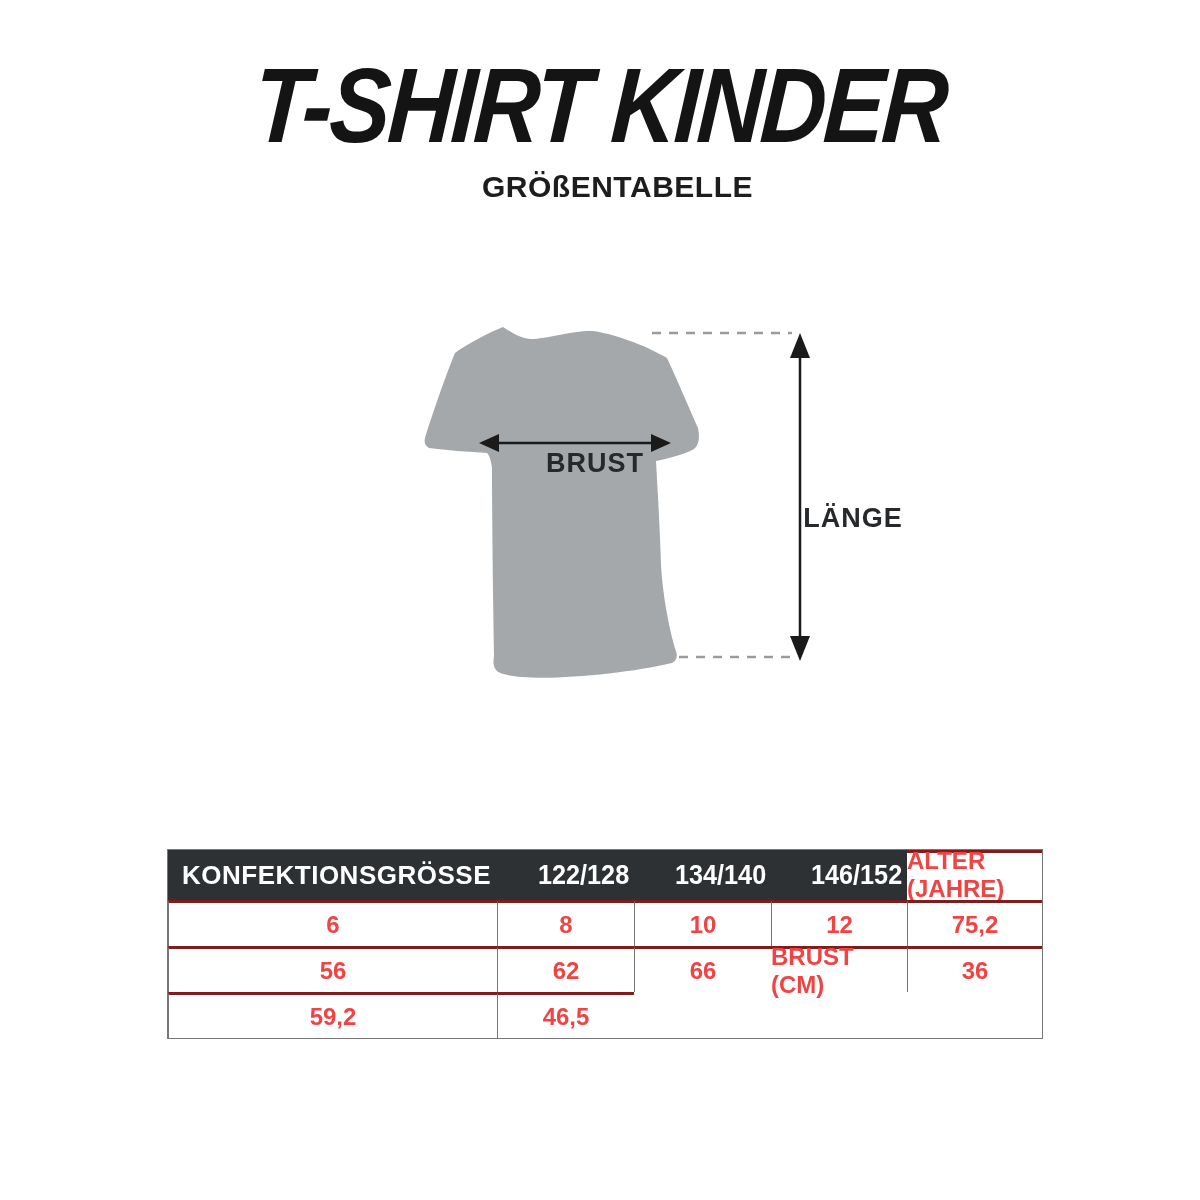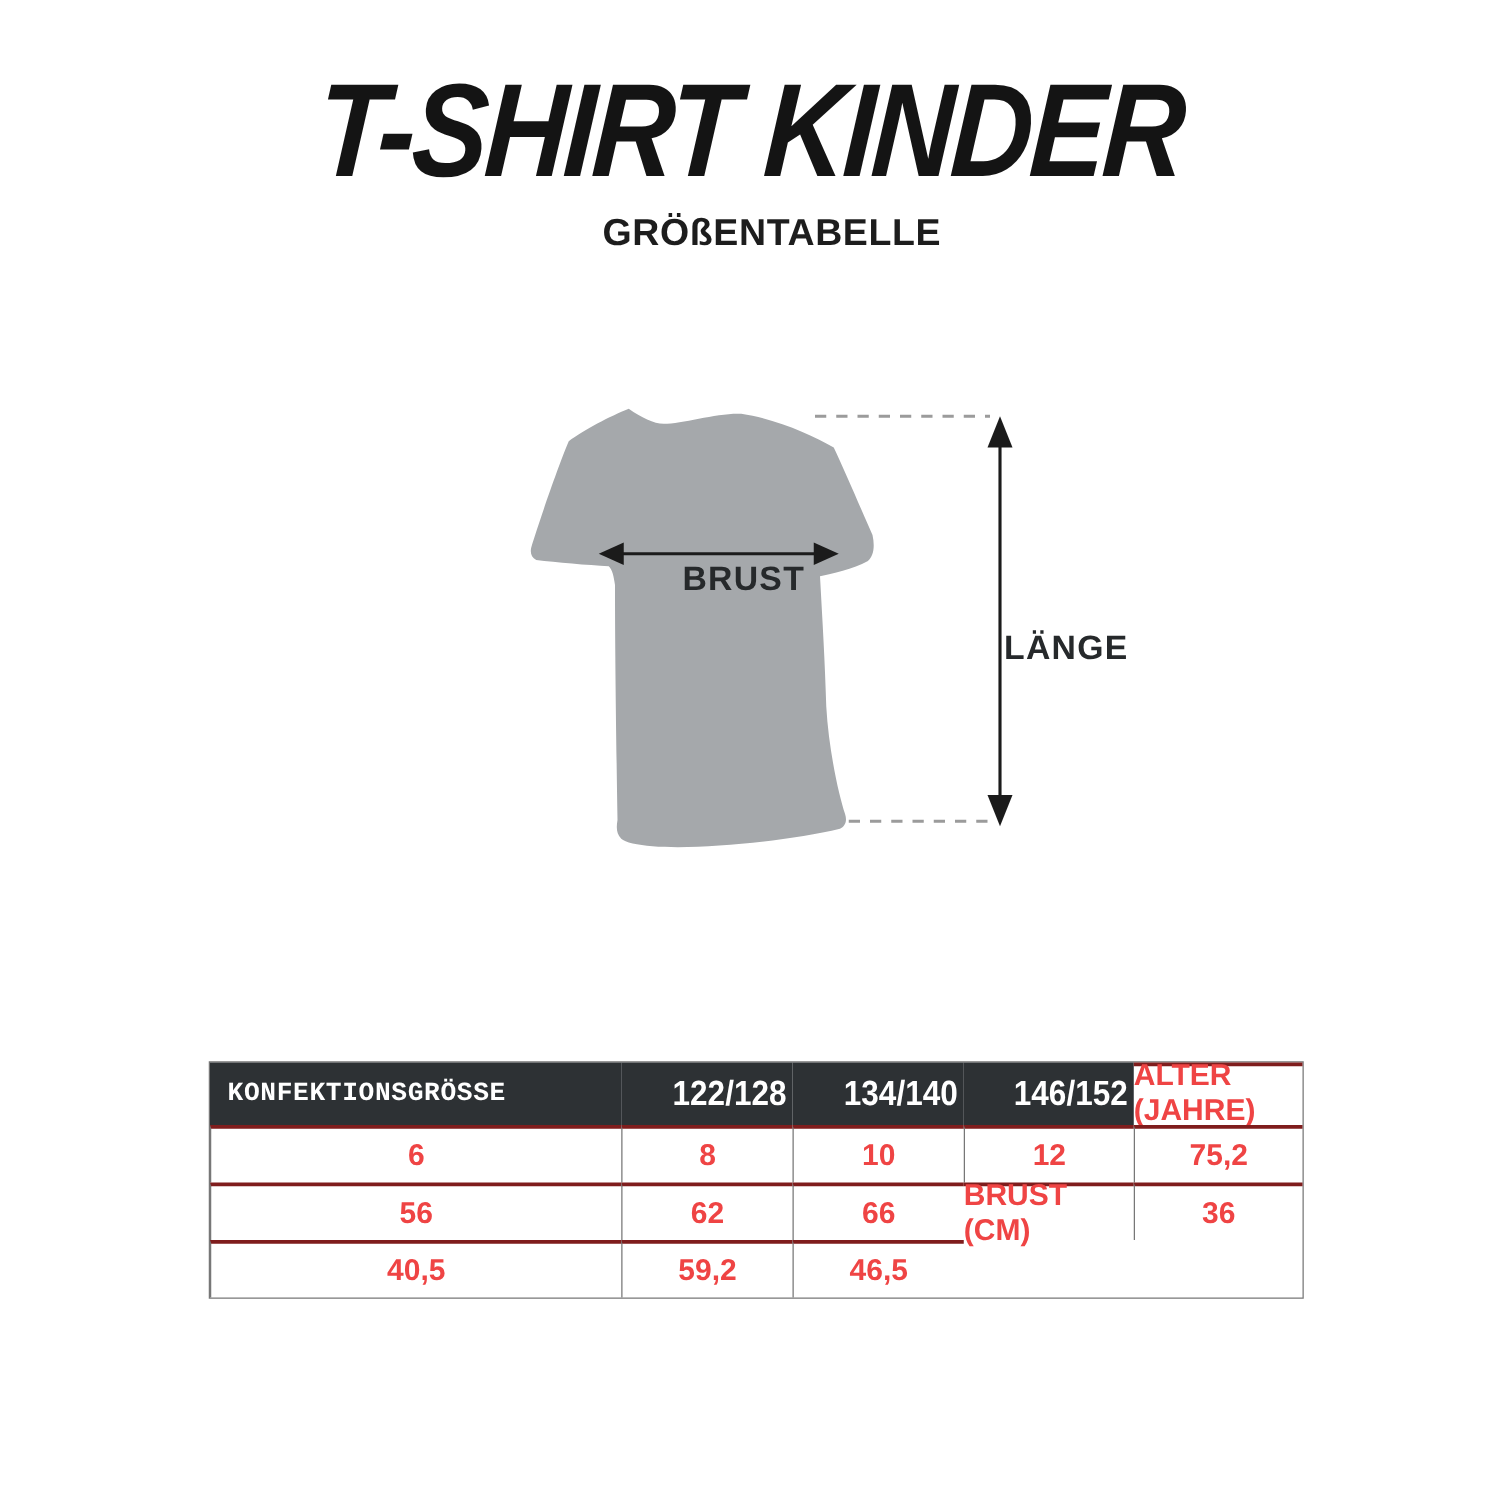--- a/index.html
+++ b/index.html
@@ -104,24 +104,23 @@
     border: none;
     background: #2d3134;
     color: #ffffff;
     display: flex;
     align-items: center;
     justify-content: flex-end;
   }
   .head.first {
     justify-content: flex-start;
     padding-left: 14px;
-    font-size: 21px;
+    font-size: 26px;
     font-weight: bold;
     letter-spacing: 0.5px;
-    font-family: Liberation Mono, monospace;
   }
   .head .num {
     display: inline-block;
     font-size: 28px;
     font-weight: bold;
     transform: scaleX(0.9);
     letter-spacing: 0px;
   }
 </style>
 </head>
@@ -196,18 +195,17 @@
     <div class="cell val">10</div>
     <div class="cell val">12</div>
 
     <div class="cell val">75,2</div>
     <div class="cell val">56</div>
     <div class="cell val">62</div>
     <div class="cell val">66</div>
 
     <div class="cell row-label">BRUST (CM)</div>
     <div class="cell val">36</div>
-    <div class="cell val">40,5</div>
     <div class="cell val">59,2</div>
     <div class="cell val">46,5</div>
   </div>
 
 </div>
 
 </body></html>

